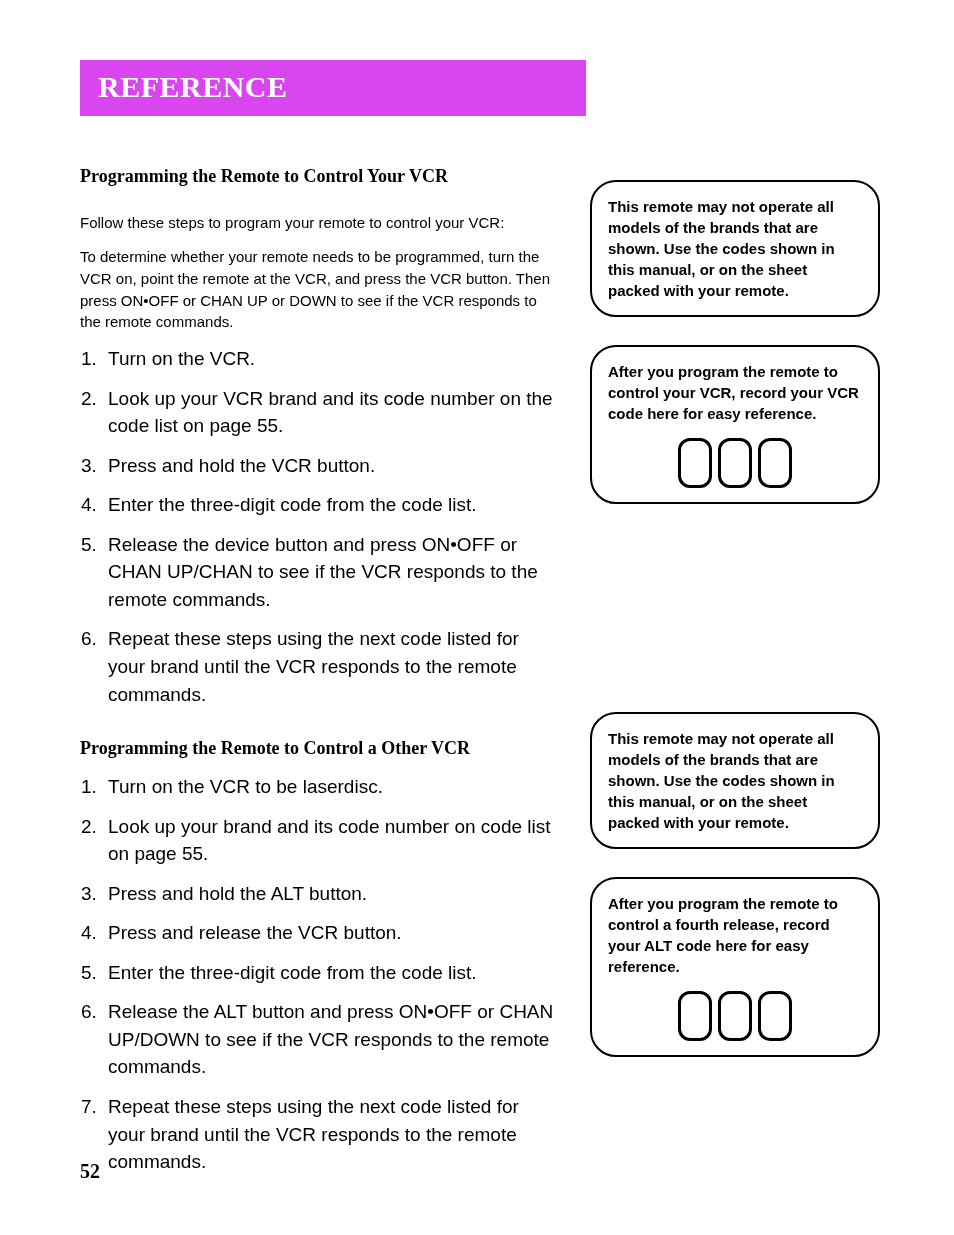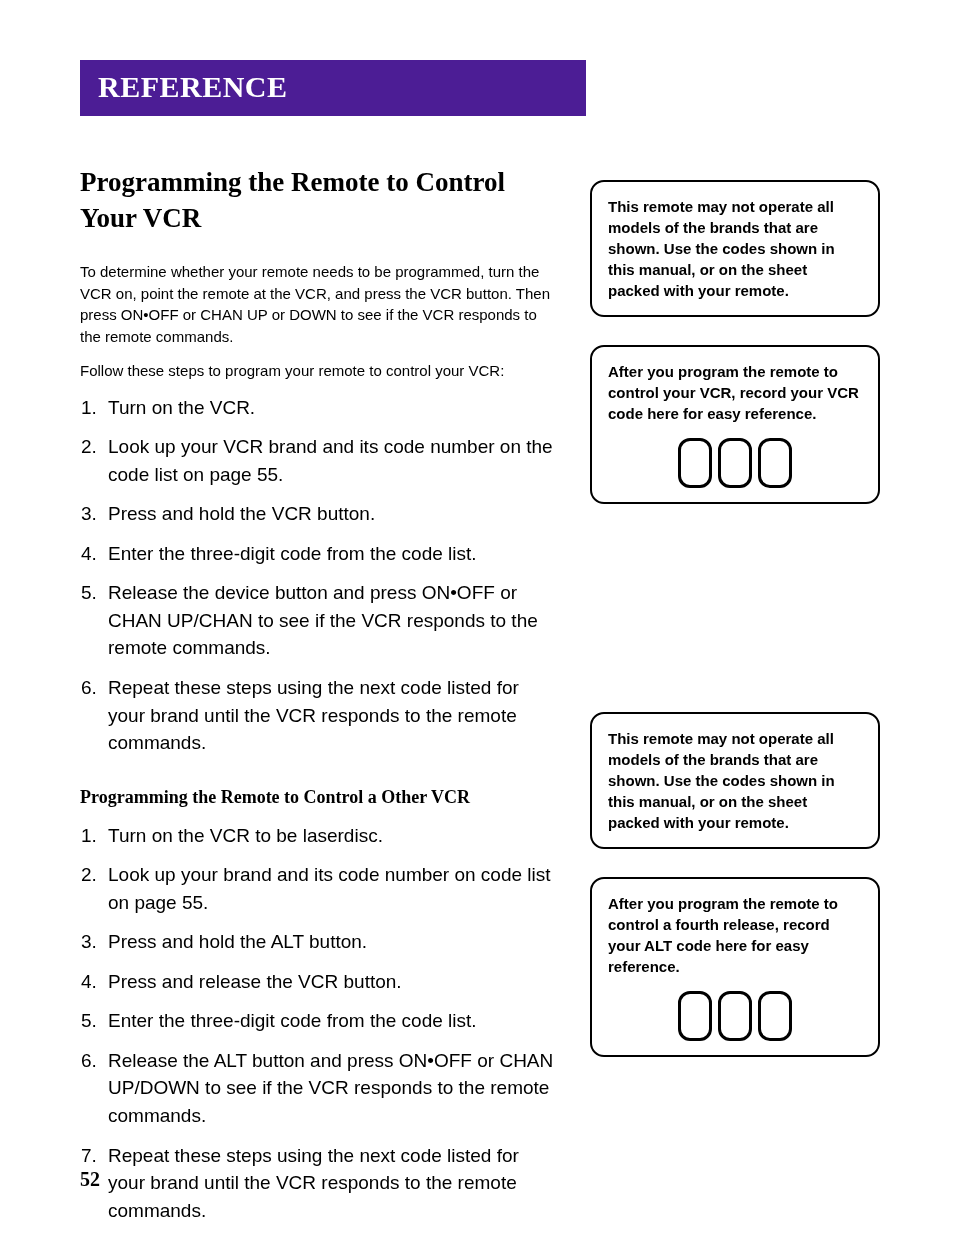--- a/index.html
+++ b/index.html
@@ -10,21 +10,21 @@
     color: #000;
   }
   .page {
     width: 954px;
     height: 1235px;
     position: relative;
     box-sizing: border-box;
     padding: 60px 60px 40px 80px;
   }
   .banner {
-    background: #4c1d95;
+    background: #d946ef;
     color: #fff;
     font-family: Georgia, "Times New Roman", serif;
     font-weight: bold;
     font-size: 30px;
     padding: 10px 18px 12px 18px;
     width: 470px;
     letter-spacing: 0.5px;
   }
   .columns {
     display: flex;
@@ -33,21 +33,21 @@
   }
   .left {
     width: 480px;
   }
   .right {
     width: 290px;
   }
   h2.section {
     font-family: Georgia, "Times New Roman", serif;
     font-weight: bold;
-    font-size: 27px;
+    font-size: 18px;
     margin: 0 0 24px 0;
     line-height: 1.35;
   }
   h3.sub {
     font-family: Georgia, "Times New Roman", serif;
     font-weight: bold;
     font-size: 18px;
     margin: 24px 0 14px 0;
   }
   p.body {
@@ -60,21 +60,21 @@
     line-height: 1.45;
     margin: 0 0 30px 0;
     padding-left: 22px;
   }
   ol.steps li {
     padding-left: 6px;
     margin-bottom: 12px;
   }
   .callout {
     border: 2.5px solid #000;
-    border-radius: 14px;
+    border-radius: 26px;
     padding: 14px 16px;
     font-size: 15px;
     font-weight: bold;
     line-height: 1.4;
     margin-bottom: 28px;
   }
   .digits {
     display: flex;
     justify-content: center;
     gap: 6px;
@@ -87,42 +87,42 @@
   }
   .callout .label {
     margin-bottom: 14px;
     display: block;
   }
   .spacer {
     height: 180px;
   }
   .page-number {
     position: absolute;
-    bottom: 44px;
+    bottom: 52px;
     left: 80px;
     font-family: Georgia, "Times New Roman", serif;
     font-weight: bold;
     font-size: 20px;
   }
 </style>
 </head>
 <body>
 
 <div class="page">
 
   <div class="banner">REFERENCE</div>
 
   <div class="columns">
 
     <div class="left">
 
       <h2 class="section">Programming the Remote to Control Your VCR</h2>
 
+      <p class="body"> Follow these steps to program your remote to control your VCR:</p>
       <p class="body">To determine whether your remote needs to be programmed, turn the VCR on, point the remote at the VCR, and press the VCR button. Then press ON•OFF or CHAN UP or DOWN to see if the VCR responds to the remote commands.</p>
-      <p class="body"> Follow these steps to program your remote to control your VCR:</p>
 
       <ol class="steps">
         <li>Turn on the VCR.</li>
         <li>Look up your VCR brand and its code number on the code list on page 55.</li>
         <li>Press and hold the VCR button.</li>
         <li>Enter the three-digit code from the code list.</li>
         <li>Release the device button and press ON•OFF or CHAN UP/CHAN to see if the VCR responds to the remote commands.</li>
         <li>Repeat these steps using the next code listed for your brand until the VCR responds to the remote commands.</li>
       </ol>
 

